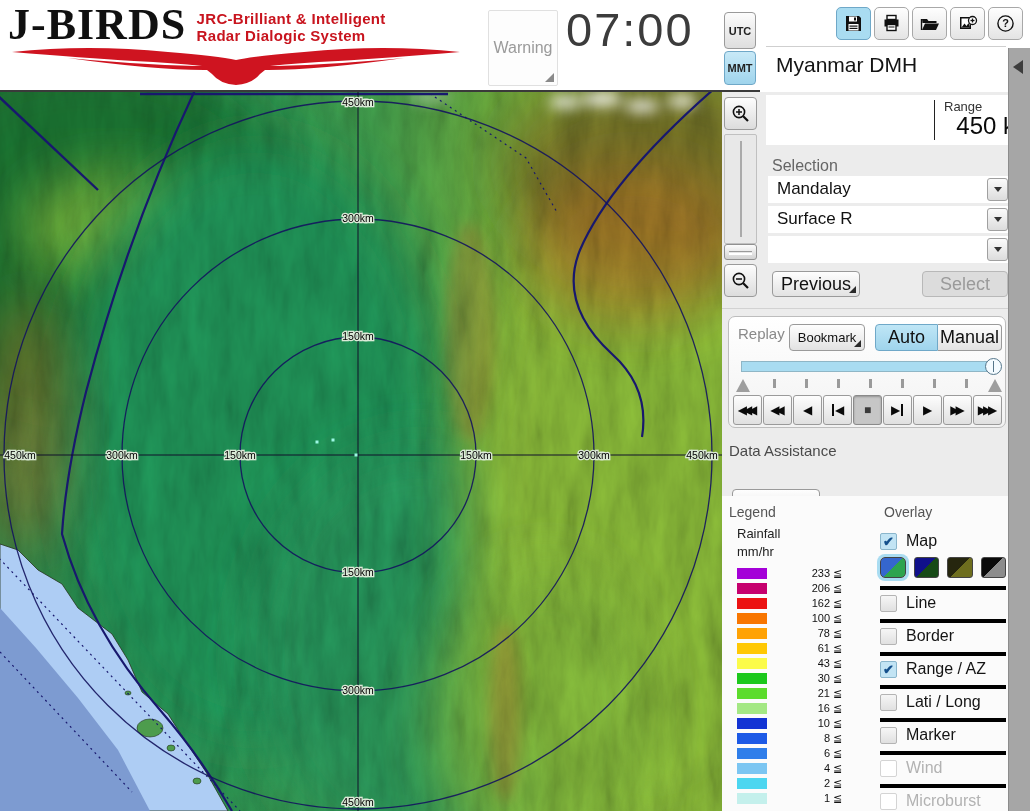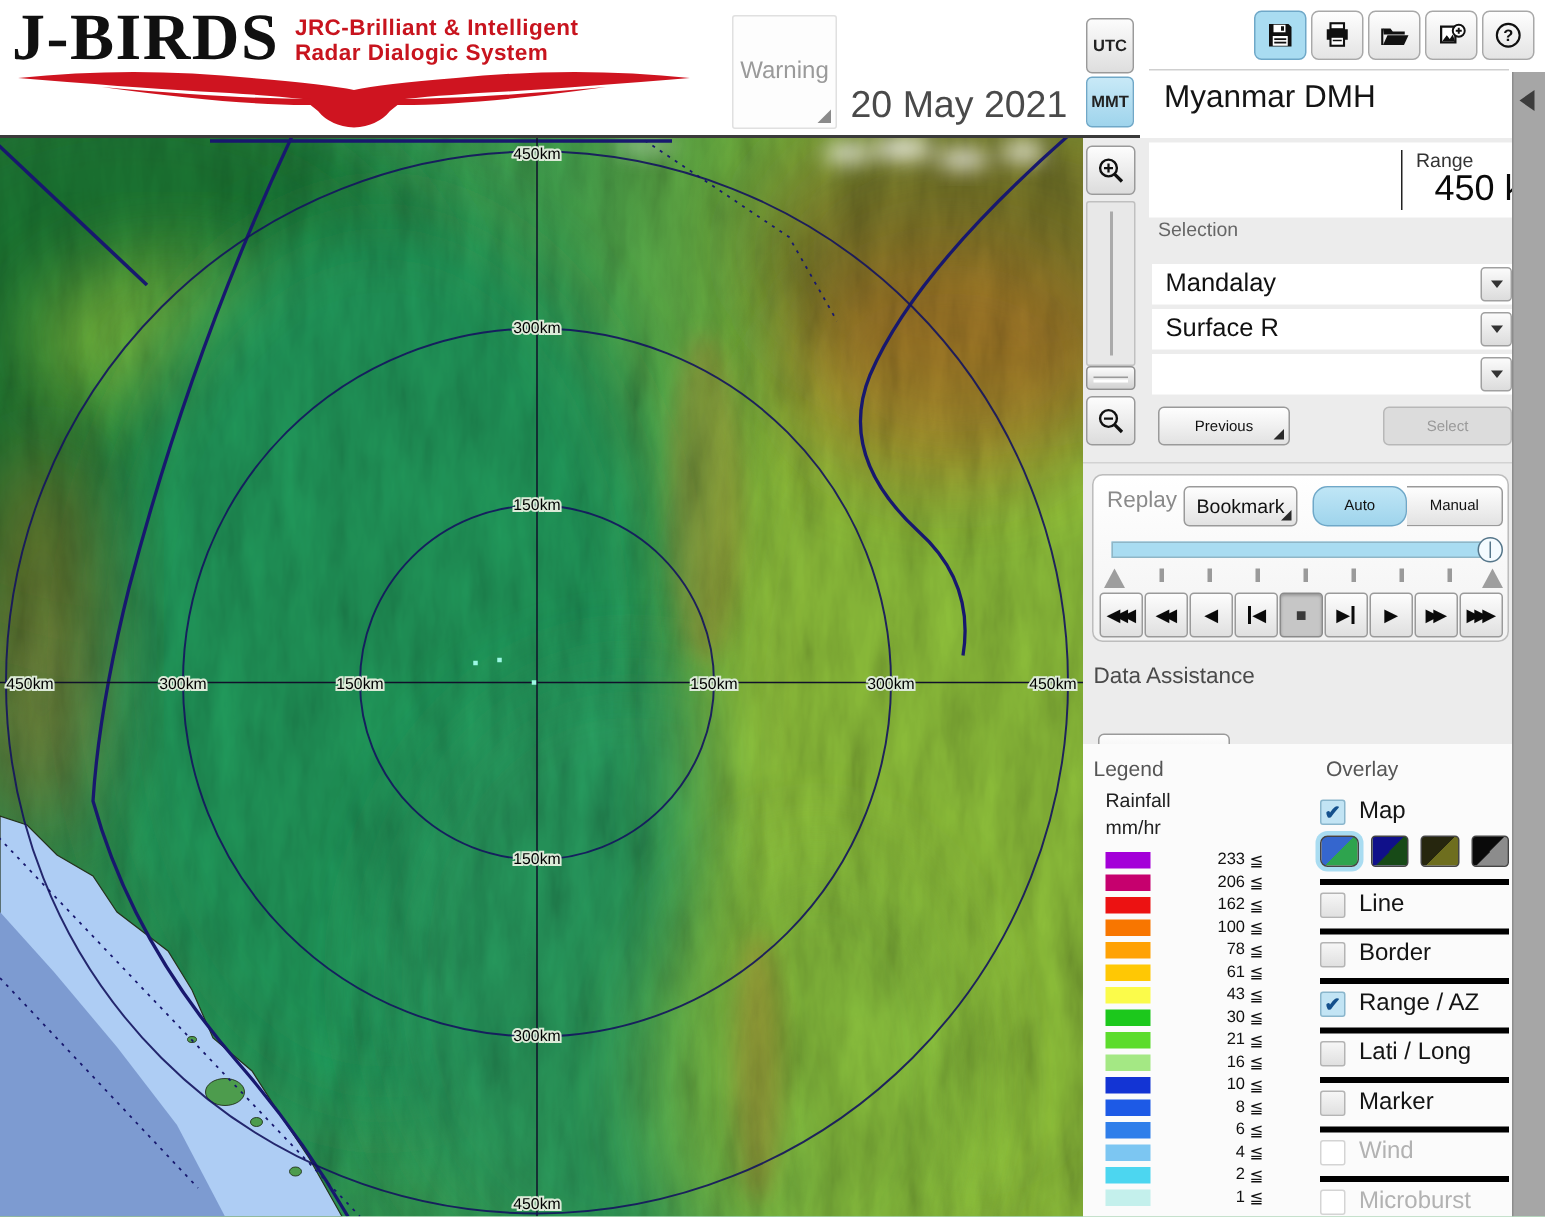--- a/index.html
+++ b/index.html
@@ -50,31 +50,31 @@
             background:linear-gradient(#fcfcfc,#d2d2d2);box-sizing:border-box;}
   .zoom-handle::after{content:"";position:absolute;left:4px;top:6px;width:23px;height:1px;
             border-top:1px solid #9a9a9a;border-bottom:2px solid #fff;}
 
   
   .range-card{position:absolute;left:44px;top:3px;width:242px;height:50px;background:#fff;padding-left:33px;}
   .range-vline{position:absolute;left:168px;top:5px;width:1px;height:40px;background:#222;}
   .range-label{position:absolute;left:178px;top:4px;font-size:13px;color:#333;}
   .range-value{position:absolute;right:6px;top:17px;font-size:24px;color:#0a0a0a;}
 
-  .selection-label{position:absolute;left:50px;top:53px;font-size:13px;color:#666;}
+  .selection-label{position:absolute;left:50px;top:65px;font-size:16px;color:#666;}
   .dropdown{position:absolute;left:46px;width:242px;height:27px;background:#fff;}
   .dropdown .val{position:absolute;left:9px;top:3px;font-size:17px;color:#111;}
   .dd-btn{position:absolute;right:2px;top:2px;width:21px;height:23px;border:1px solid #a0a0a0;border-radius:3px;
           background:linear-gradient(#fbfbfb,#dcdcdc);display:flex;align-items:center;justify-content:center;box-sizing:border-box;}
   .dd-arrow{width:0;height:0;border-left:4px solid transparent;border-right:4px solid transparent;border-top:5px solid #333;}
 
   .btn{border:1px solid #9a9a9a;border-radius:4px;background:linear-gradient(#fefefe,#e2e2e2);
-       font-size:10px;color:#111;display:flex;align-items:center;justify-content:center;box-sizing:border-box;}
+       font-size:18px;color:#111;display:flex;align-items:center;justify-content:center;box-sizing:border-box;}
   .btn.disabled{background:#dcdcdc;color:#9a9a9a;border-color:#b8b8b8;justify-content:center;}
-  .btn.blue{background:linear-gradient(#bfe6f6,#9fd4ec);border-color:#6fa8c8;border-radius:10px;}
+  .btn.blue{background:linear-gradient(#bfe6f6,#9fd4ec);border-color:#6fa8c8;}
   .btn.corner{position:relative;}
   .btn.corner::after{content:"";position:absolute;right:3px;bottom:3px;
        border-left:7px solid transparent;border-bottom:7px solid #2a2a2a;}
   .btn.corner.disabled::after{border-bottom-color:#8a8a8a;}
   .prev-btn{position:absolute;left:50px;top:179px;width:88px;height:26px;}
   .select-btn{position:absolute;left:200px;top:179px;width:86px;height:26px;}
   .hdiv{position:absolute;left:0;width:286px;height:1px;background:#d2d2d2;}
 
   
   .replay-box{position:absolute;left:6px;top:224px;width:278px;height:112px;background:linear-gradient(#ffffff,#f2f2f2);
@@ -147,21 +147,21 @@
       <svg width="456" height="42" viewBox="0 0 456 42" style="display:block;margin-top:-4px">
         <path d="M4,8 Q80,0 160,8 Q210,12 228,16 Q246,12 296,8 Q376,0 452,8 Q380,14 330,17 Q290,19 262,22 L252,30 Q244,40 228,41 Q212,40 204,30 L194,22 Q166,19 126,17 Q76,14 4,8 Z" fill="#cf1420"></path>
         <path d="M60,14 Q150,22 200,22 L256,22 Q306,22 396,14 Q310,26 260,26 L196,26 Q146,26 60,14 Z" fill="#cf1420"></path>
       </svg>
     </div>
 
     <div class="warning-btn">
       <span>Warning</span>
     </div>
 
-    <div class="clock-date">20 May 2021</div>
+    <div class="clock-time">07:00</div>
 
     <div class="tz-btn tz-utc">
         <span>UTC</span>
       </div>
     <div class="tz-btn tz-mmt">
         <span>MMT</span>
       </div>
 
     <div class="toolbar">
       <div class="tool-btn selected">

